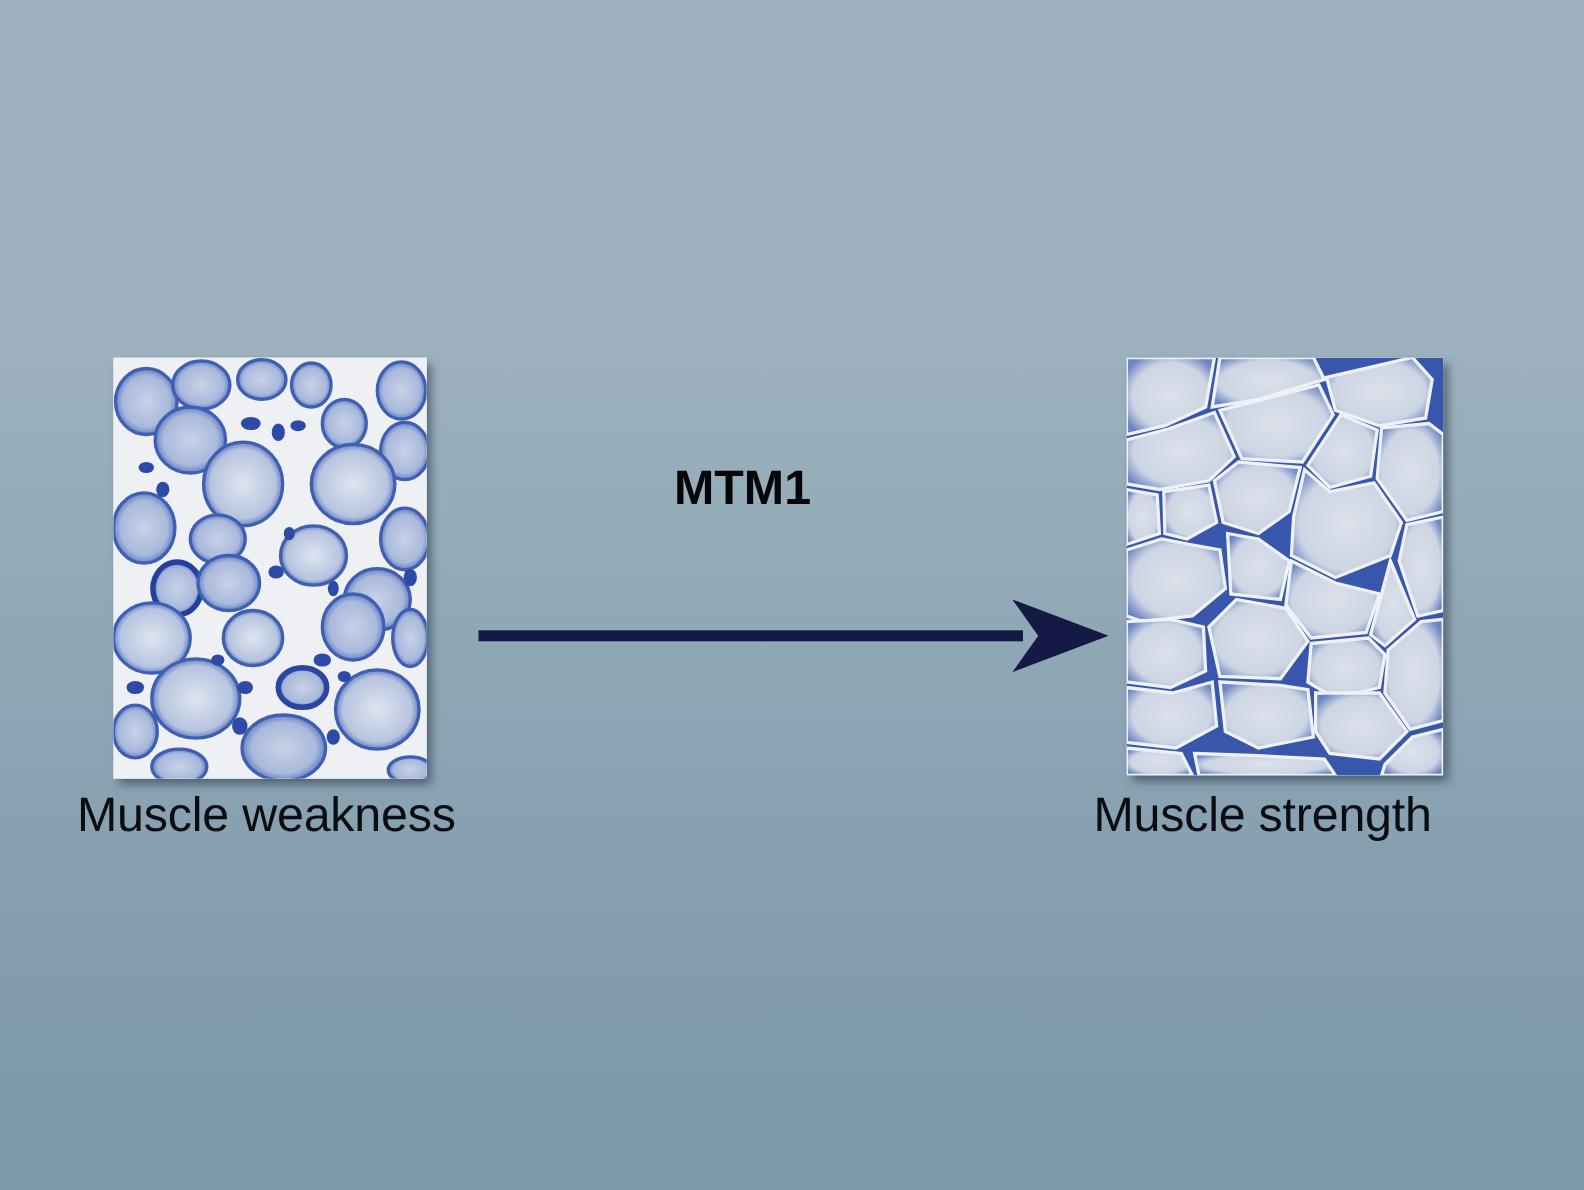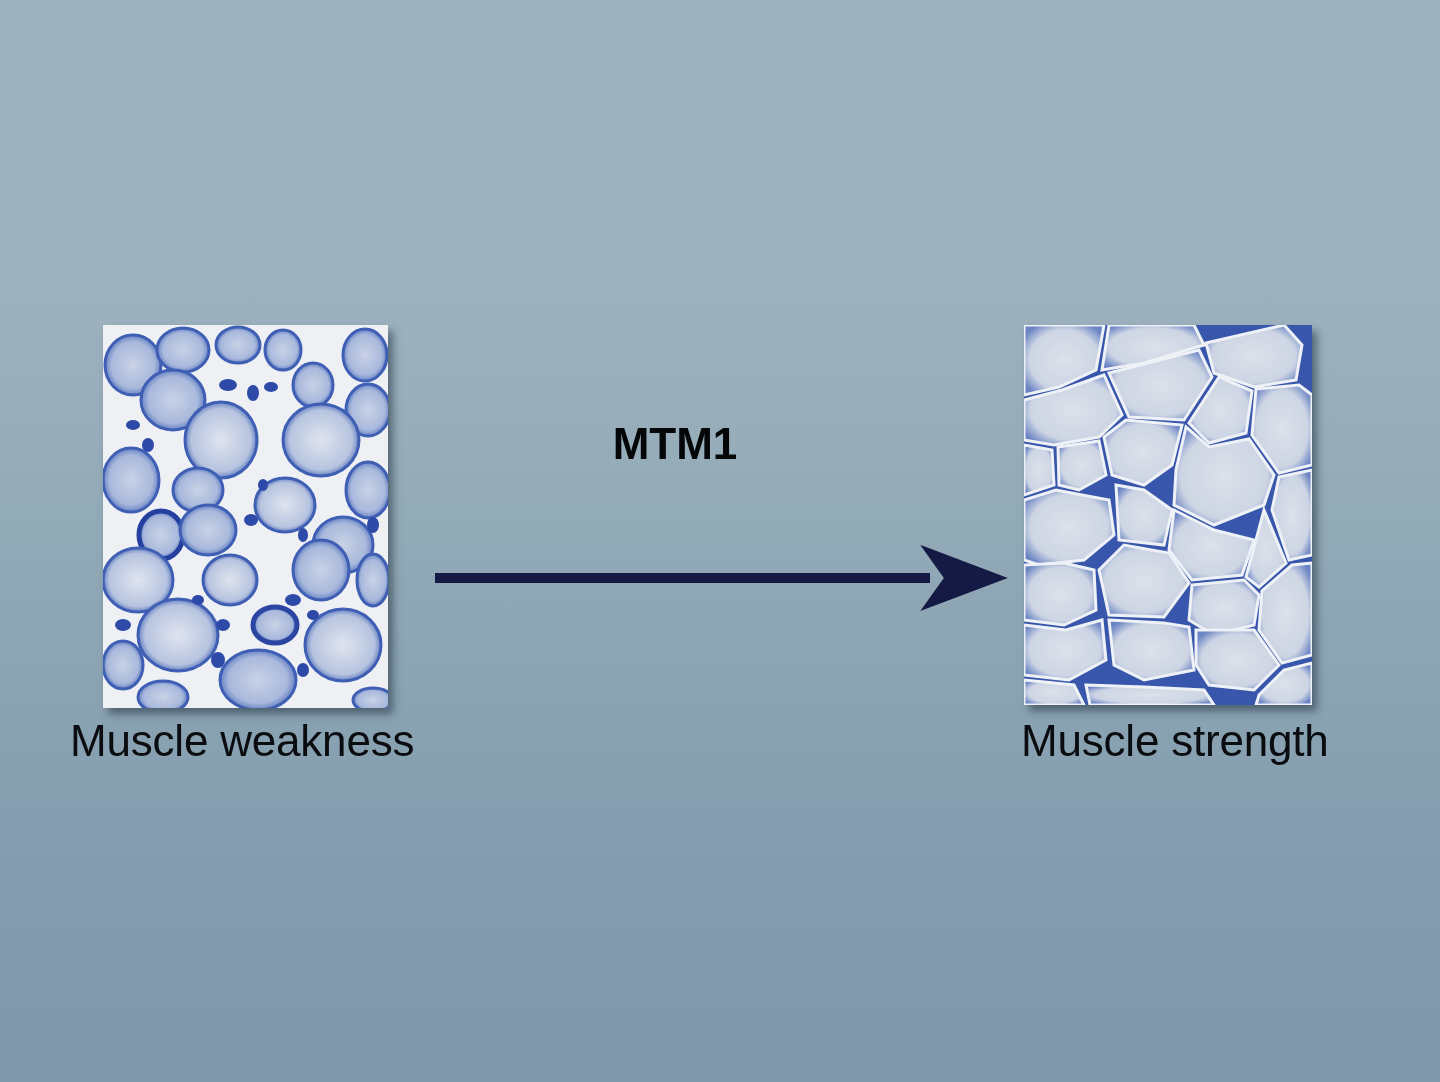--- a/index.html
+++ b/index.html
@@ -24,21 +24,21 @@
     #panel-right { left: 1024px; top: 325px; width: 288px; height: 380px; background: #d8dde7; }
 
     .caption {
       position: absolute;
       font-size: 44px;
       color: #0a0c10;
       white-space: nowrap;
       letter-spacing: -0.2px;
     }
     #caption-left  { left: 70px;  top: 716px; }
-    #caption-right { left: 994px; top: 716px; margin-left: 27px; }
+    #caption-right { left: 994px; top: 716px; }
 
     #arrow-label {
       position: absolute;
       left: 560px;
       width: 230px;
       top: 418px;
       text-align: center;
       font-weight: bold;
       font-size: 44px;
       line-height: 51px;

